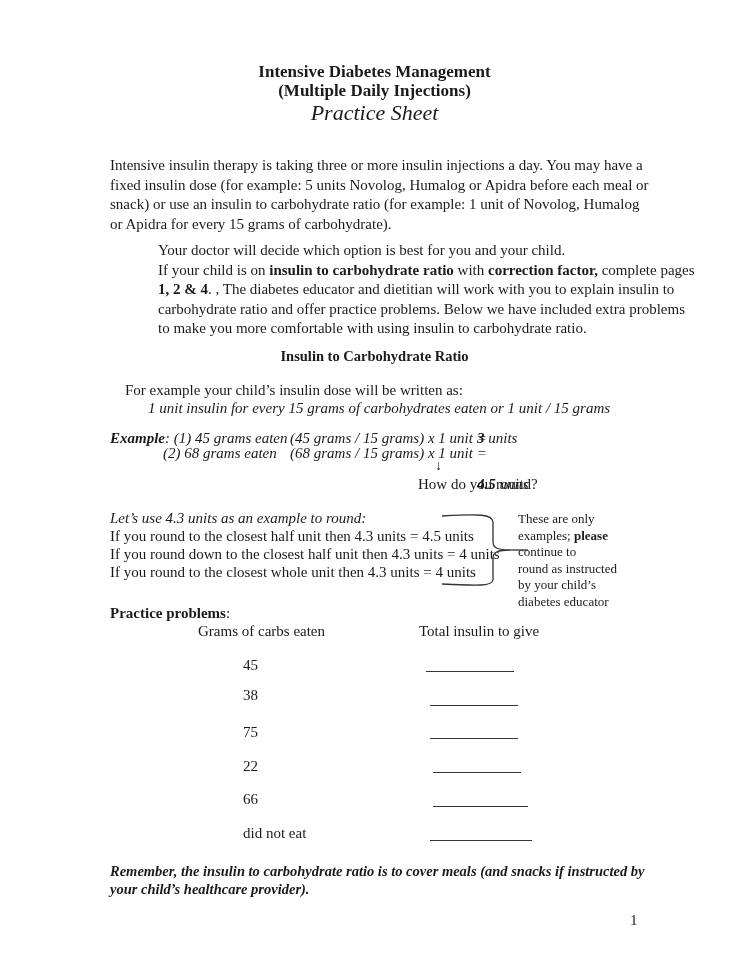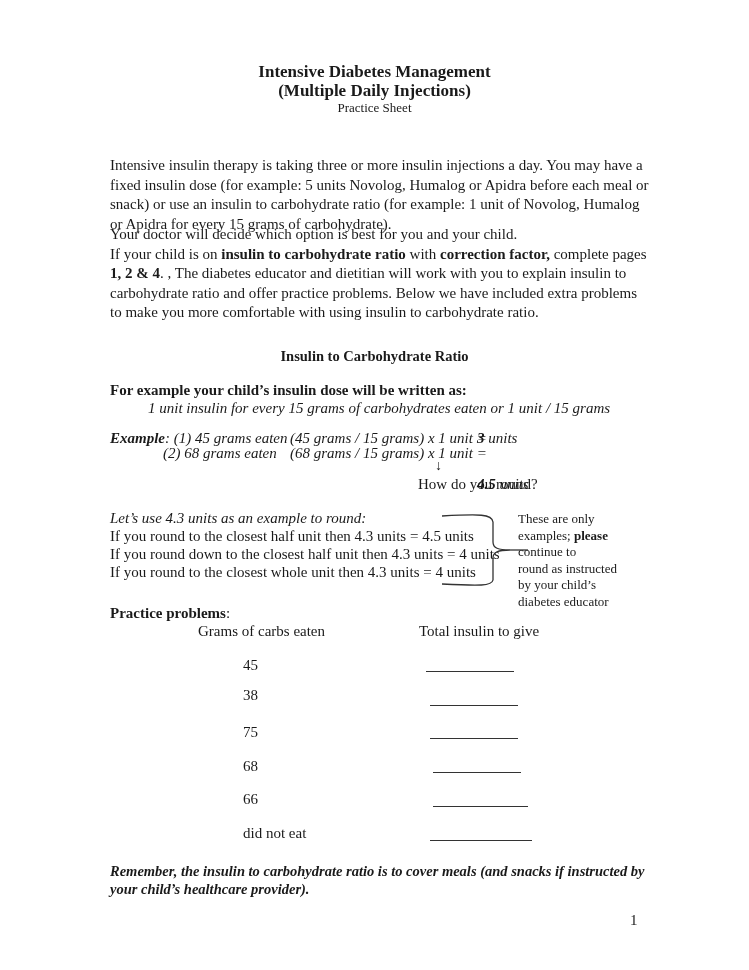--- a/index.html
+++ b/index.html
@@ -1,44 +1,44 @@
 <!DOCTYPE html>
 <html><head>
 <meta charset="utf-8">
 <style>
   html,body{margin:0;padding:0;background:#fff;}
   body{width:749px;height:970px;position:relative;overflow:hidden;
        font-family:"Liberation Serif","DejaVu Serif",serif;color:#1a1a1a;font-size:15px;}
   .abs{position:absolute;white-space:nowrap;}
   .center{left:0;width:749px;text-align:center;}
   .title{font-weight:bold;font-size:17px;font-family:Liberation Serif, serif;}
-  .subtitle{font-size:13px;}
+  .subtitle{font-style:italic;font-size:22px;}
   .para{left:110px;width:540px;line-height:19.5px;white-space:normal;}
   .bold{font-weight:bold;}
   .ital{font-style:italic;}
   .ex{font-style:italic;font-size:15px;}
   .note{font-size:13px;width:110px;line-height:16.5px;}
   .blank{border-bottom:1px solid #333;height:0;}
 </style>
 </head>
 <body>
 
 <div class="abs center title" style="top:62px;">Intensive Diabetes Management</div>
 <div class="abs center title" style="top:81px;">(Multiple Daily Injections)</div>
 <div class="abs center subtitle" style="top:100px;">Practice Sheet</div>
 
 <div class="abs para" style="top:156px;">Intensive insulin therapy is taking three or more insulin injections a day.  You may have a fixed insulin dose (for example: 5 units Novolog, Humalog or Apidra before each meal or snack) or use an insulin to carbohydrate ratio (for example: 1 unit of Novolog, Humalog or Apidra for every 15 grams of carbohydrate).</div>
 
-<div class="abs para" style="top:225px;">
+<div class="abs para" style="top:241px;margin-left:48px;">
   <div>Your doctor will decide which option is best for you and your child.</div>
   <div><span>If your child is on </span><span class="bold">insulin to carbohydrate ratio</span><span> with </span><span class="bold">correction factor,</span><span> complete pages </span><span class="bold">1, 2 &amp; 4</span><span>.  , The diabetes educator and dietitian will work with you to explain insulin to carbohydrate ratio and offer practice problems.  Below we have included extra problems to make you more comfortable with using insulin to carbohydrate ratio.</span></div>
 </div>
 
 <div class="abs center bold" style="top:348px;font-size:14.5px;">Insulin to Carbohydrate Ratio</div>
-<div class="abs" style="left:110px;top:382px;font-weight:bold;">For example your child’s insulin dose will be written as:</div>
+<div class="abs" style="left:125px;top:382px;">For example your child’s insulin dose will be written as:</div>
 <div class="abs ital" style="left:148px;top:400px;">1 unit insulin for every 15 grams of carbohydrates eaten or 1 unit / 15 grams</div>
 
 <div class="abs ex" style="left:110px;top:430px;"><span class="bold">Example</span><span>: (1) 45 grams eaten</span></div>
 <div class="abs ex" style="left:163px;top:445px;">(2) 68 grams eaten</div>
 <div class="abs ex" style="left:290px;top:430px;">(45 grams / 15 grams) x 1 unit =</div>
 <div class="abs ex" style="left:290px;top:445px;">(68 grams / 15 grams) x 1 unit =</div>
 <div class="abs ex" style="left:477px;top:430px;text-align:center;"><span class="bold">3</span><span> units</span></div>
 <div class="abs ex" style="left:477px;top:445px;margin-top:31px;"><span class="bold">4.5</span><span> units</span></div>
 <div class="abs" style="left:435px;top:458px;font-size:14px;">↓</div>
 <div class="abs" style="left:418px;top:476px;">How do you round?</div>
@@ -68,21 +68,21 @@
 
 <div class="abs" style="left:243px;top:657px;">45</div>
 <div class="abs blank" style="left:426px;top:671px;width:88px;"></div>
 
 <div class="abs" style="left:243px;top:687px;">38</div>
 <div class="abs blank" style="left:430px;top:705px;width:88px;"></div>
 
 <div class="abs" style="left:243px;top:724px;text-align:right;">75</div>
 <div class="abs blank" style="left:430px;top:738px;width:88px;"></div>
 
-<div class="abs" style="left:243px;top:758px;">68</div>
+<div class="abs" style="left:243px;top:758px;">22</div>
 <div class="abs blank" style="left:433px;top:772px;width:88px;"></div>
 
 <div class="abs" style="left:243px;top:791px;">66</div>
 <div class="abs blank" style="left:433px;top:806px;width:95px;"></div>
 
 <div class="abs" style="left:243px;top:825px;">did not eat</div>
 <div class="abs blank" style="left:430px;top:840px;width:102px;"></div>
 
 <div class="abs bold ital" style="left:110px;top:862px;width:540px;white-space:normal;line-height:18px;font-size:14.5px;">Remember, the insulin to carbohydrate ratio is to cover meals (and snacks if instructed by your child’s healthcare provider).</div>
 <div class="abs" style="left:630px;top:912px;">1</div>

